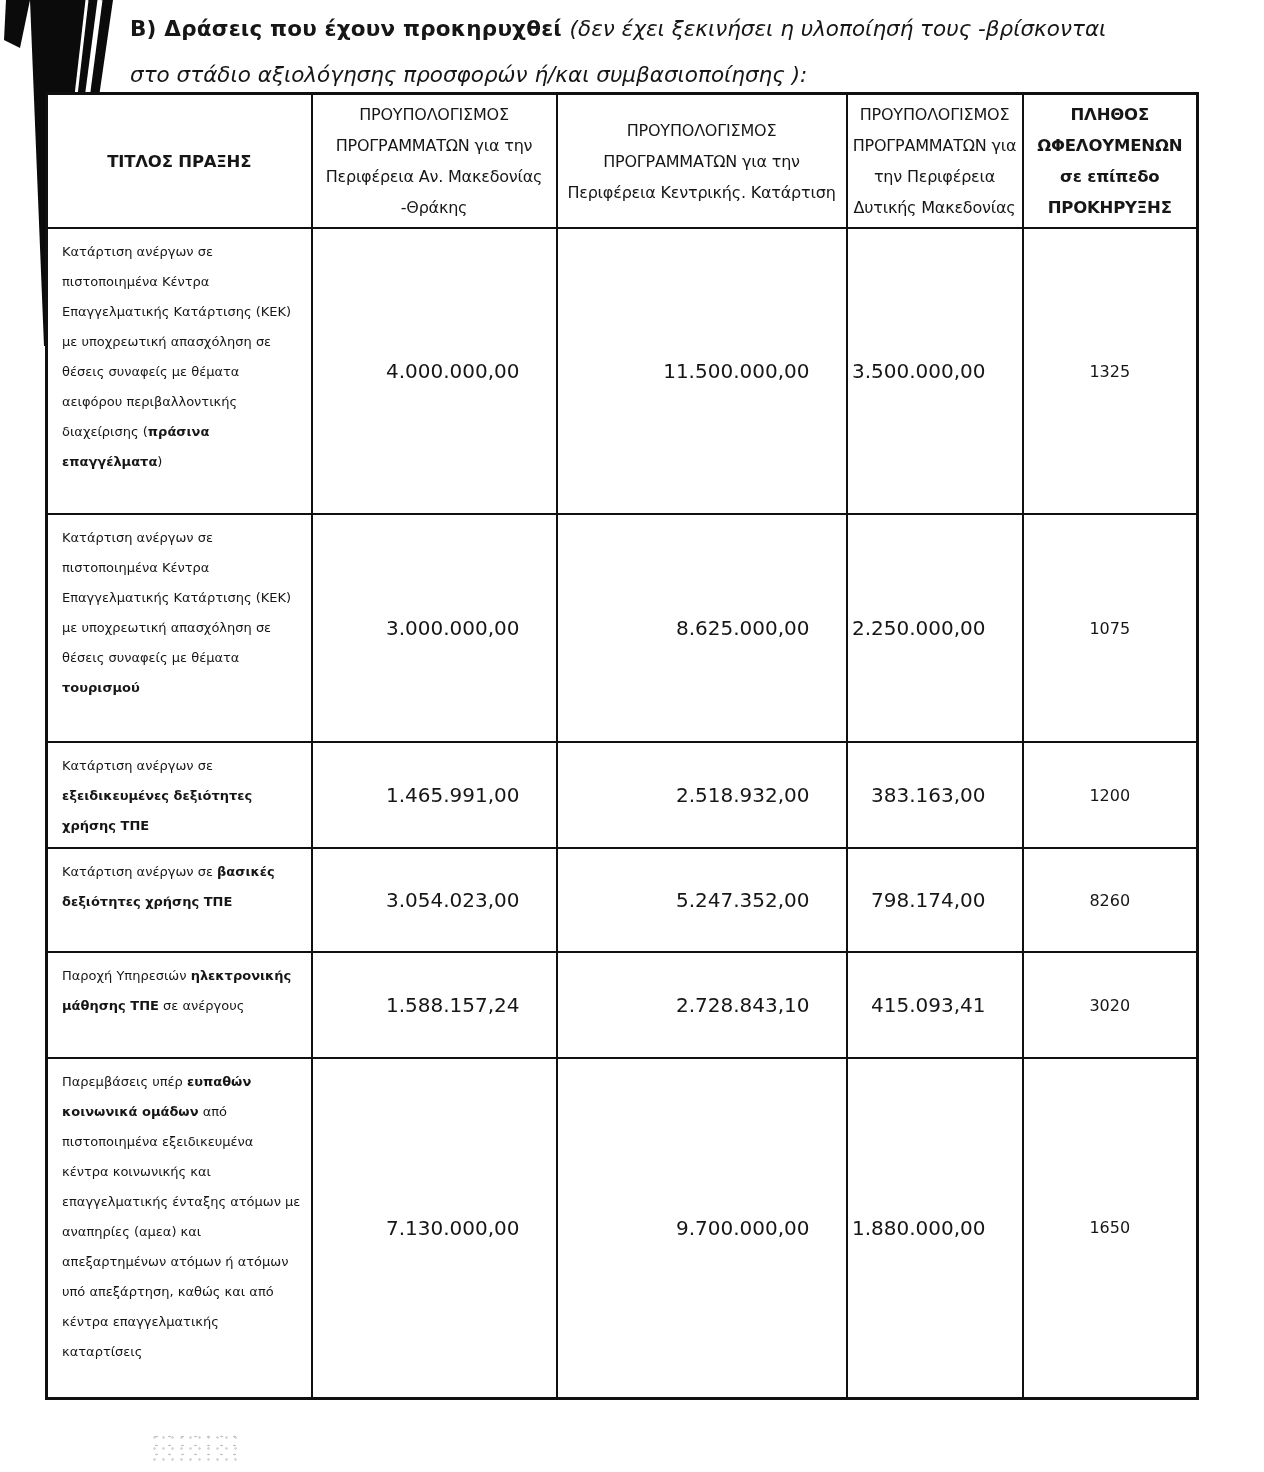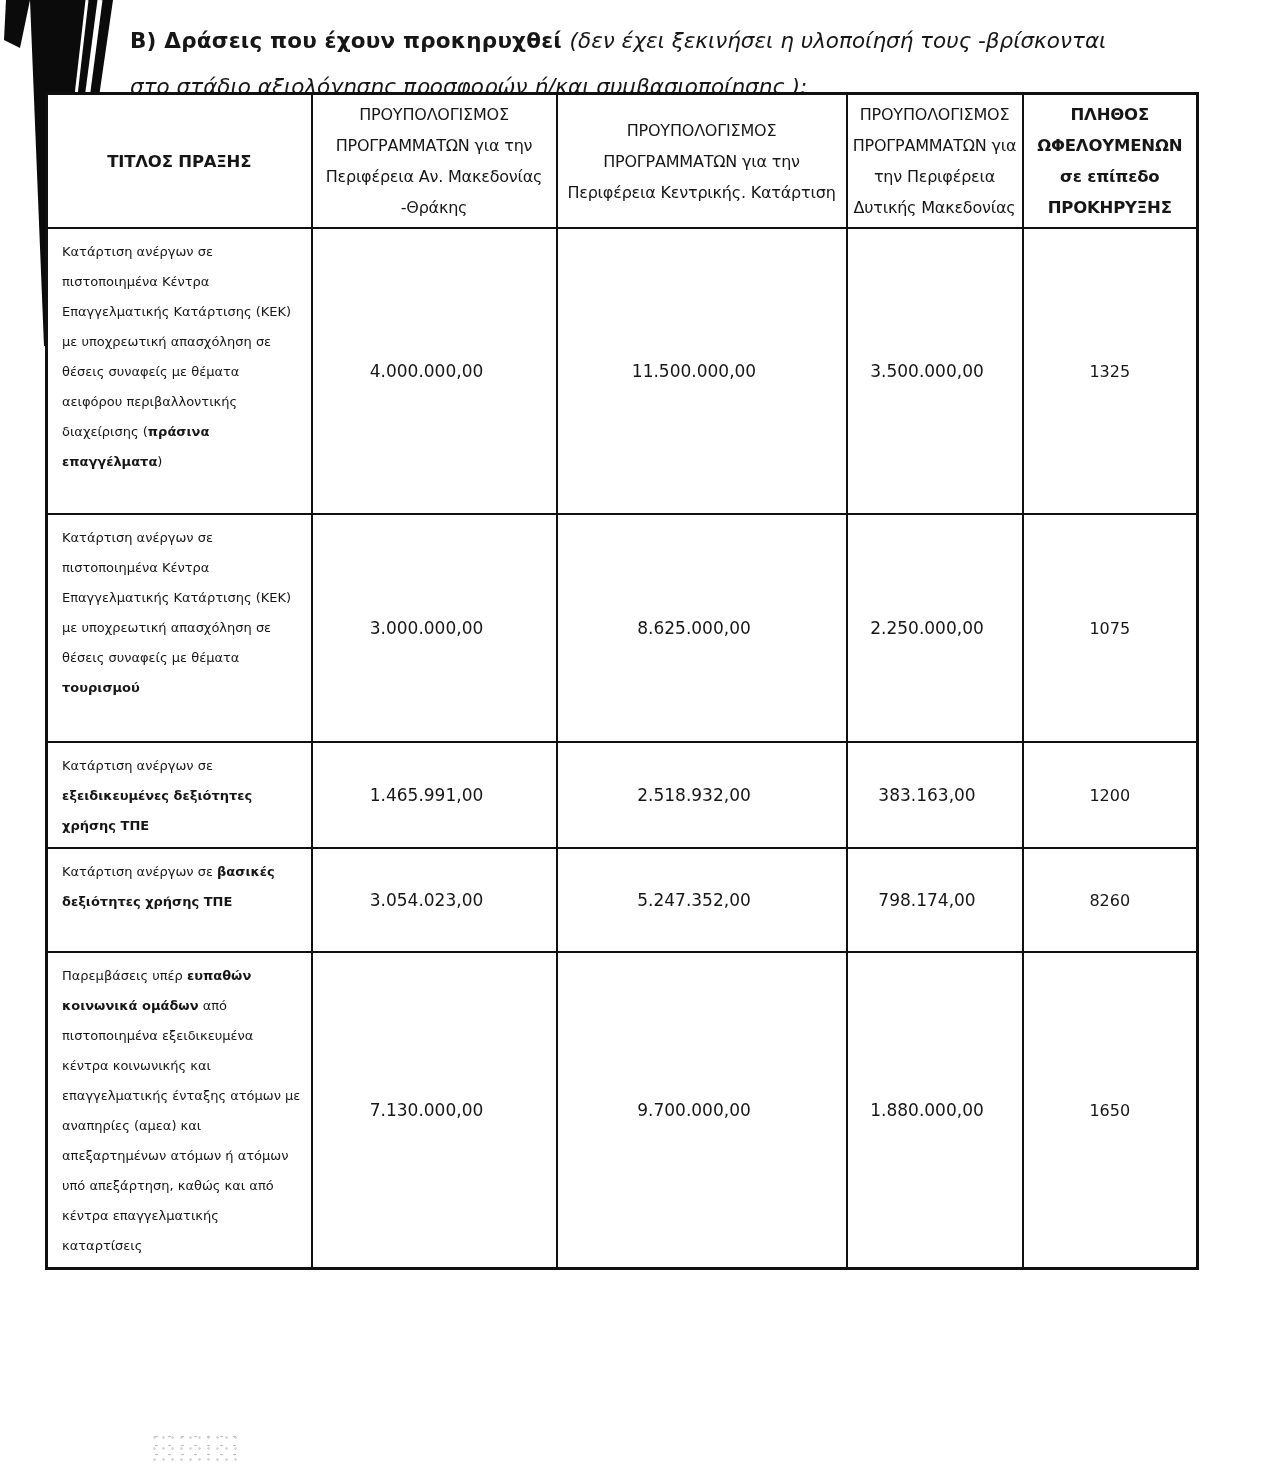--- a/index.html
+++ b/index.html
@@ -11,21 +11,21 @@
     position:relative;
     overflow:hidden;
   }
   
   .artifact{
     position:absolute;left:0;top:0;width:140px;height:380px;
     pointer-events:none;
   }
   
   .heading{
-    position:absolute;left:130px;top:18px;width:1010px;
+    position:absolute;left:130px;top:6px;width:1010px;
     font-size:21.5px;line-height:46px;margin:0;
   }
   .heading b{font-weight:700;letter-spacing:.2px;}
   .heading i{font-style:italic;font-weight:400;}
   
   table.doc{
     position:absolute;left:45px;top:92px;
     width:1151px;
     border-collapse:collapse;
     table-layout:fixed;
@@ -40,22 +40,22 @@
   }
   th.bold{font-weight:700;font-size:16.5px;}
   thead tr{height:132px;}
   td.title{
     font-size:13px;line-height:30px;
     text-align:left;vertical-align:top;
     padding:8px 8px 6px 14px;
   }
   td.title b{font-weight:700;}
   td.num{
-    font-size:17px;text-align:center;vertical-align:middle;
-    padding-right:16px;white-space:nowrap;
+    font-size:20px;text-align:right;vertical-align:middle;
+    padding-right:36px;white-space:nowrap;
   }
   td.count{
     font-size:16px;text-align:center;vertical-align:middle;
   }
   tbody tr:nth-child(1){height:286px;}
   tbody tr:nth-child(2){height:228px;}
   tbody tr:nth-child(3){height:106px;}
   tbody tr:nth-child(4){height:104px;}
   tbody tr:nth-child(5){height:106px;}
   tbody tr:nth-child(6){height:340px;}
@@ -122,20 +122,27 @@
         <td class="count">1200</td>
       </tr>
       <tr>
         <td class="title"><span>Κατάρτιση ανέργων σε </span><b>βασικές δεξιότητες χρήσης ΤΠΕ</b></td>
         <td class="num">3.054.023,00</td>
         <td class="num">5.247.352,00</td>
         <td class="num">798.174,00</td>
         <td class="count">8260</td>
       </tr>
       <tr>
+        <td class="title"><span>Παροχή Υπηρεσιών </span><b>ηλεκτρονικής μάθησης ΤΠΕ</b><span> σε ανέργους</span></td>
+        <td class="num">1.588.157,24</td>
+        <td class="num">2.728.843,10</td>
+        <td class="num">415.093,41</td>
+        <td class="count">3020</td>
+      </tr>
+      <tr>
         <td class="title"><span>Παρεμβάσεις υπέρ </span><b>ευπαθών κοινωνικά ομάδων</b><span> από πιστοποιημένα εξειδικευμένα κέντρα κοινωνικής και επαγγελματικής ένταξης ατόμων με αναπηρίες (αμεα) και απεξαρτημένων ατόμων ή ατόμων υπό απεξάρτηση, καθώς και από κέντρα επαγγελματικής καταρτίσεις</span></td>
         <td class="num">7.130.000,00</td>
         <td class="num">9.700.000,00</td>
         <td class="num">1.880.000,00</td>
         <td class="count">1650</td>
       </tr>
     </tbody>
 
 </table>
 

